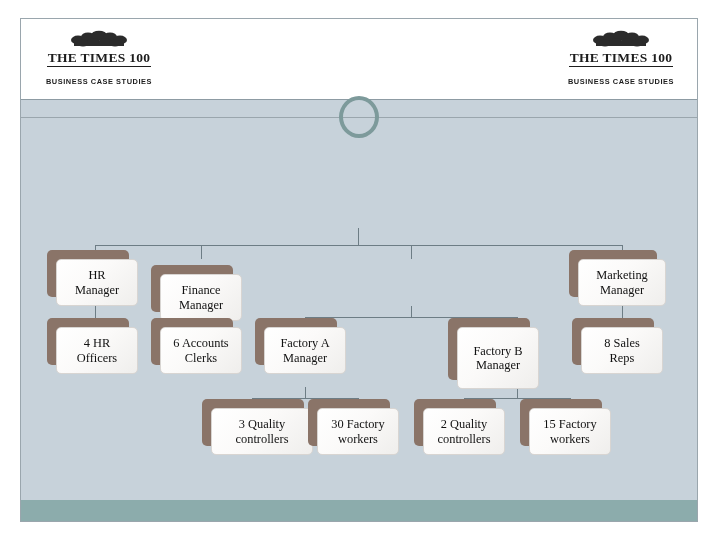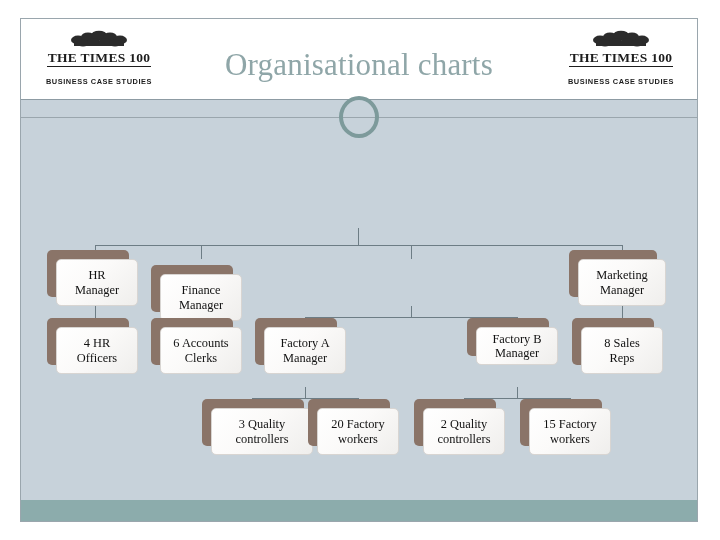--- a/index.html
+++ b/index.html
@@ -173,21 +173,20 @@
           <ellipse cx="28" cy="12" rx="6.5" ry="3.6"></ellipse>
           <ellipse cx="39" cy="12" rx="6.5" ry="3.6"></ellipse>
           <ellipse cx="49" cy="13" rx="6" ry="3.4"></ellipse>
           <rect x="8" y="13" width="50" height="3"></rect>
         </g>
       </svg>
       <div class="logo-main">THE TIMES 100</div>
       <div class="logo-sub">BUSINESS CASE STUDIES</div>
     </div>
 
-    <div class="title">Organisational charts</div>
   </div>
 
   <div class="hr-line"></div>
   <div class="ring"></div>
 
   <div class="body-area">
     <div class="chart">
 
       <div class="conn v" style="left:337px;top:128px;height:17px;"></div>
       <div class="conn h" style="left:74px;top:145px;width:527px;"></div>
@@ -270,21 +269,21 @@
       <div class="node" style="left:243px;top:227px;width:82px;height:47px;">
         <div class="shadow"></div>
         <div class="face">
           <div>
             <span>Factory A</span>
             <span>Manager</span>
           </div>
         </div>
       </div>
 
-      <div class="node" style="left:455px;top:227px;width:82px;height:38px;">
+      <div class="node" style="left:436px;top:227px;width:82px;height:62px;">
         <div class="shadow"></div>
         <div class="face">
           <div>
             <span>Factory B</span>
             <span>Manager</span>
           </div>
         </div>
       </div>
 
       <div class="node" style="left:560px;top:227px;width:82px;height:47px;">
@@ -304,21 +303,21 @@
             <span>3 Quality</span>
             <span>controllers</span>
           </div>
         </div>
       </div>
 
       <div class="node" style="left:296px;top:308px;width:82px;height:47px;">
         <div class="shadow"></div>
         <div class="face">
           <div>
-            <span>20 Factory</span>
+            <span>30 Factory</span>
             <span>workers</span>
           </div>
         </div>
       </div>
 
       <div class="node" style="left:402px;top:308px;width:82px;height:47px;border-radius:19px;">
         <div class="shadow"></div>
         <div class="face">
           <div>
             <span>2 Quality</span>

